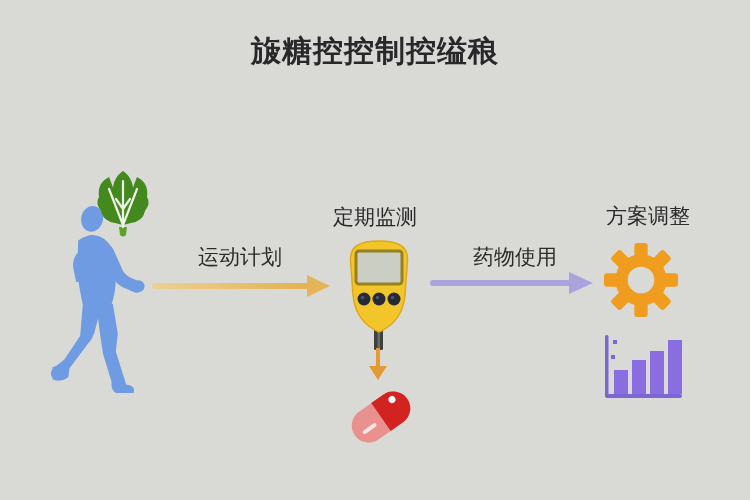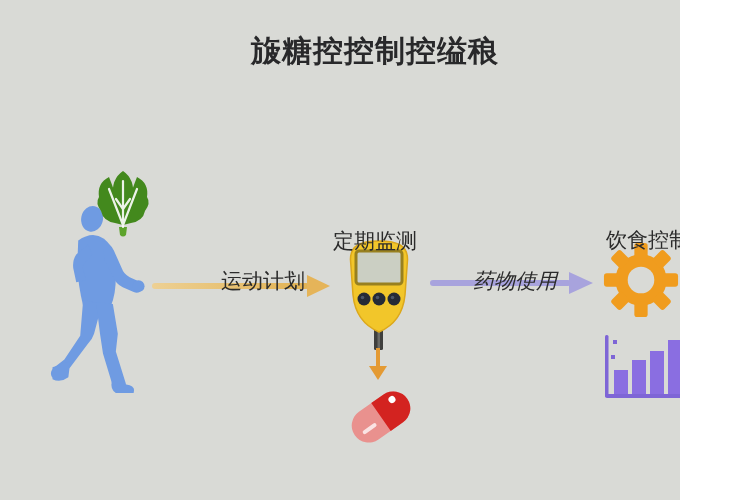--- a/index.html
+++ b/index.html
@@ -1,36 +1,35 @@
 <!DOCTYPE html>
 <html><head>
 <meta charset="utf-8">
 <style>
   html,body { margin:0; padding:0; }
   .stage {
-    position:relative; width:680px; height:500px;
+    position:relative; width:750px; height:500px;
     background:#d9dad6; overflow:hidden;
     font-family:"Liberation Sans", sans-serif;
     color:#2b2b2b;
   }
   .title {
     position:absolute; top:31px; left:0; width:750px;
     text-align:center; font-size:30px; font-weight:bold;
     letter-spacing:1px; color:#28282a;
   }
   .lbl {
     position:absolute; width:130px; text-align:center;
     font-size:21px; font-weight:500; color:#2b2b2b;
     white-space:nowrap;
-    margin-top:24px;
   }
   .lbl-diet     { left:31px;  top:414px; }
-  .lbl-exercise { left:175px; top:243px;text-align:right; }
+  .lbl-exercise { left:175px; top:243px; }
   .lbl-monitor  { left:310px; top:203px; }
-  .lbl-med      { left:450px; top:243px;font-style:italic; }
+  .lbl-med      { left:450px; top:243px; }
   .lbl-eval     { left:583px; top:202px; }
   .lbl-adjust   { left:582px; top:417px; }
   .abs { position:absolute; }
   svg { display:block; }
 </style>
 </head>
 <body>
 
 <div class="stage">
 
@@ -140,21 +139,21 @@
           <rect x="33" y="1" width="14" height="16" rx="3" transform="rotate(135 40 40)"></rect>
           <rect x="33" y="1" width="14" height="16" rx="3" transform="rotate(180 40 40)"></rect>
           <rect x="33" y="1" width="14" height="16" rx="3" transform="rotate(225 40 40)"></rect>
           <rect x="33" y="1" width="14" height="16" rx="3" transform="rotate(270 40 40)"></rect>
           <rect x="33" y="1" width="14" height="16" rx="3" transform="rotate(315 40 40)"></rect>
         </g>
       </g>
       <circle cx="40" cy="40" r="14" fill="#d9dad6"></circle>
     </svg>
   </div>
-  <div class="lbl lbl-eval">饮食控制</div>
+  <div class="lbl lbl-eval">方案调整</div>
 
   <div class="abs" style="left:600px; top:332px;">
     <svg width="84" height="70" viewBox="0 0 84 70">
       <rect x="5" y="3" width="3.5" height="62" rx="1.5" fill="#7e65d6"></rect>
       <rect x="5" y="62" width="77" height="4" rx="2" fill="#7e65d6"></rect>
       <rect x="13" y="8" width="4" height="4" fill="#7e65d6"></rect>
       <rect x="11" y="23" width="4" height="4" fill="#7e65d6"></rect>
       <rect x="14" y="38" width="14" height="24" fill="#8a6ee1"></rect>
       <rect x="32" y="28" width="14" height="34" fill="#8a6ee1"></rect>
       <rect x="50" y="19" width="14" height="43" fill="#8a6ee1"></rect>

